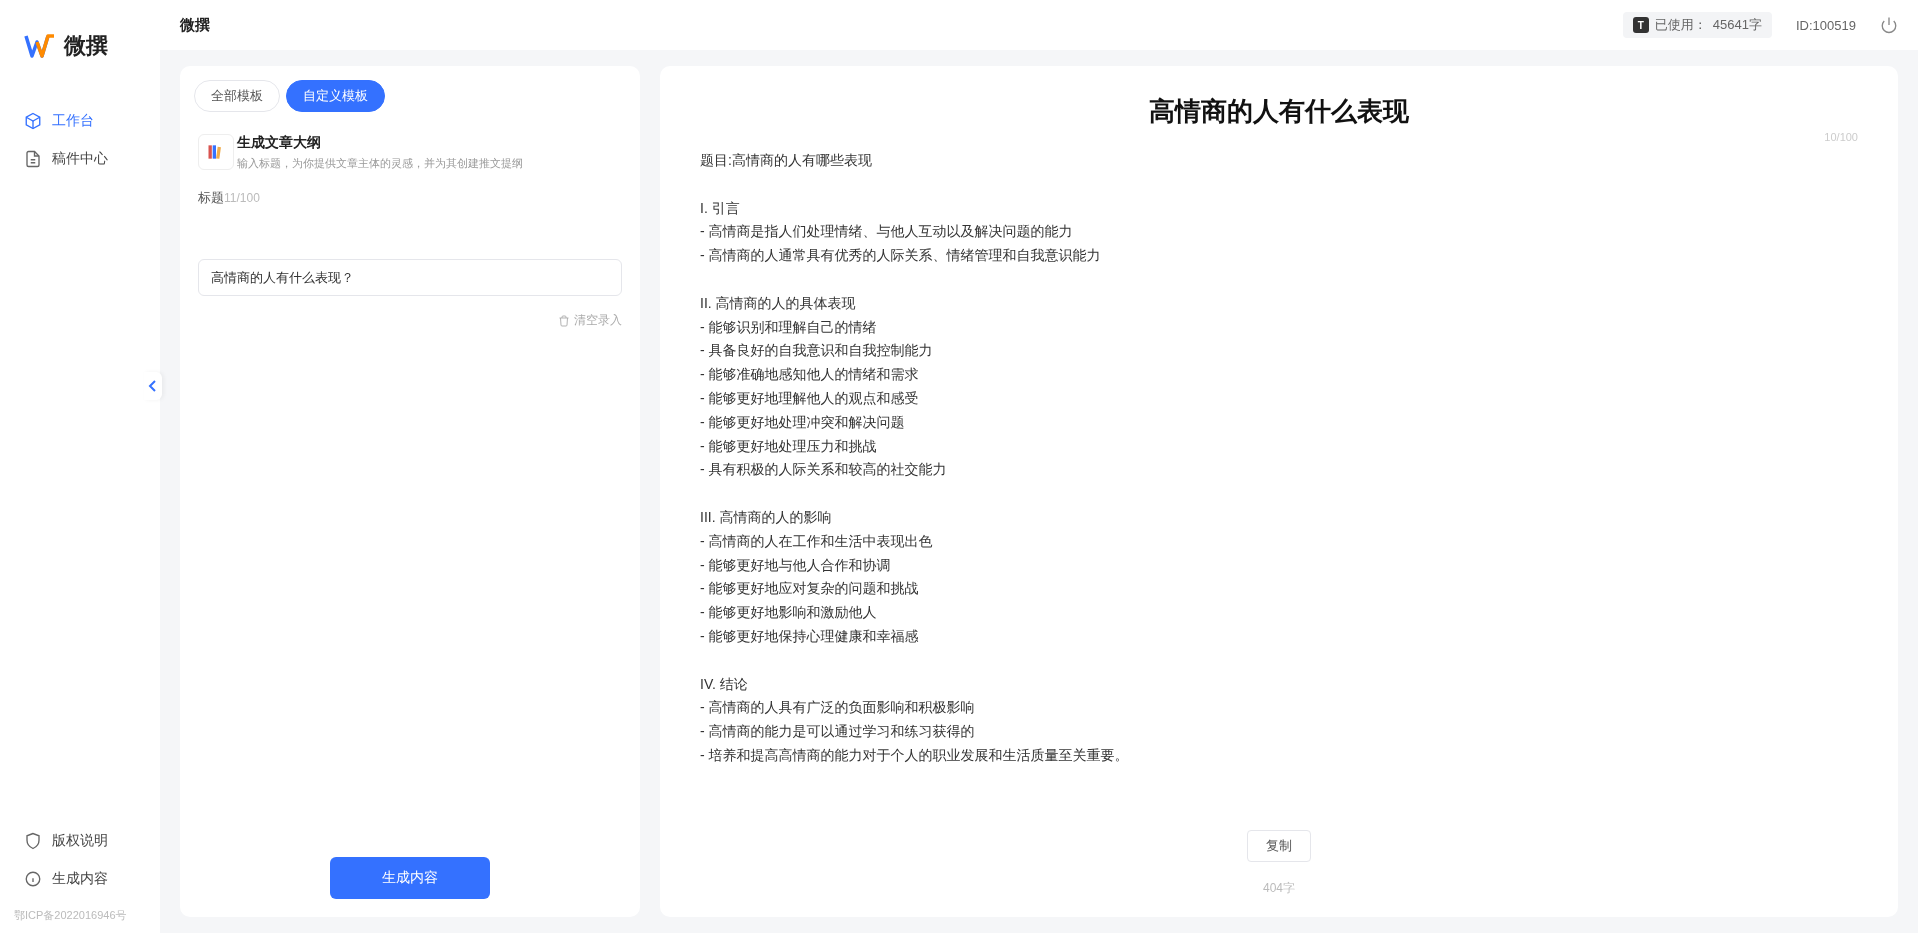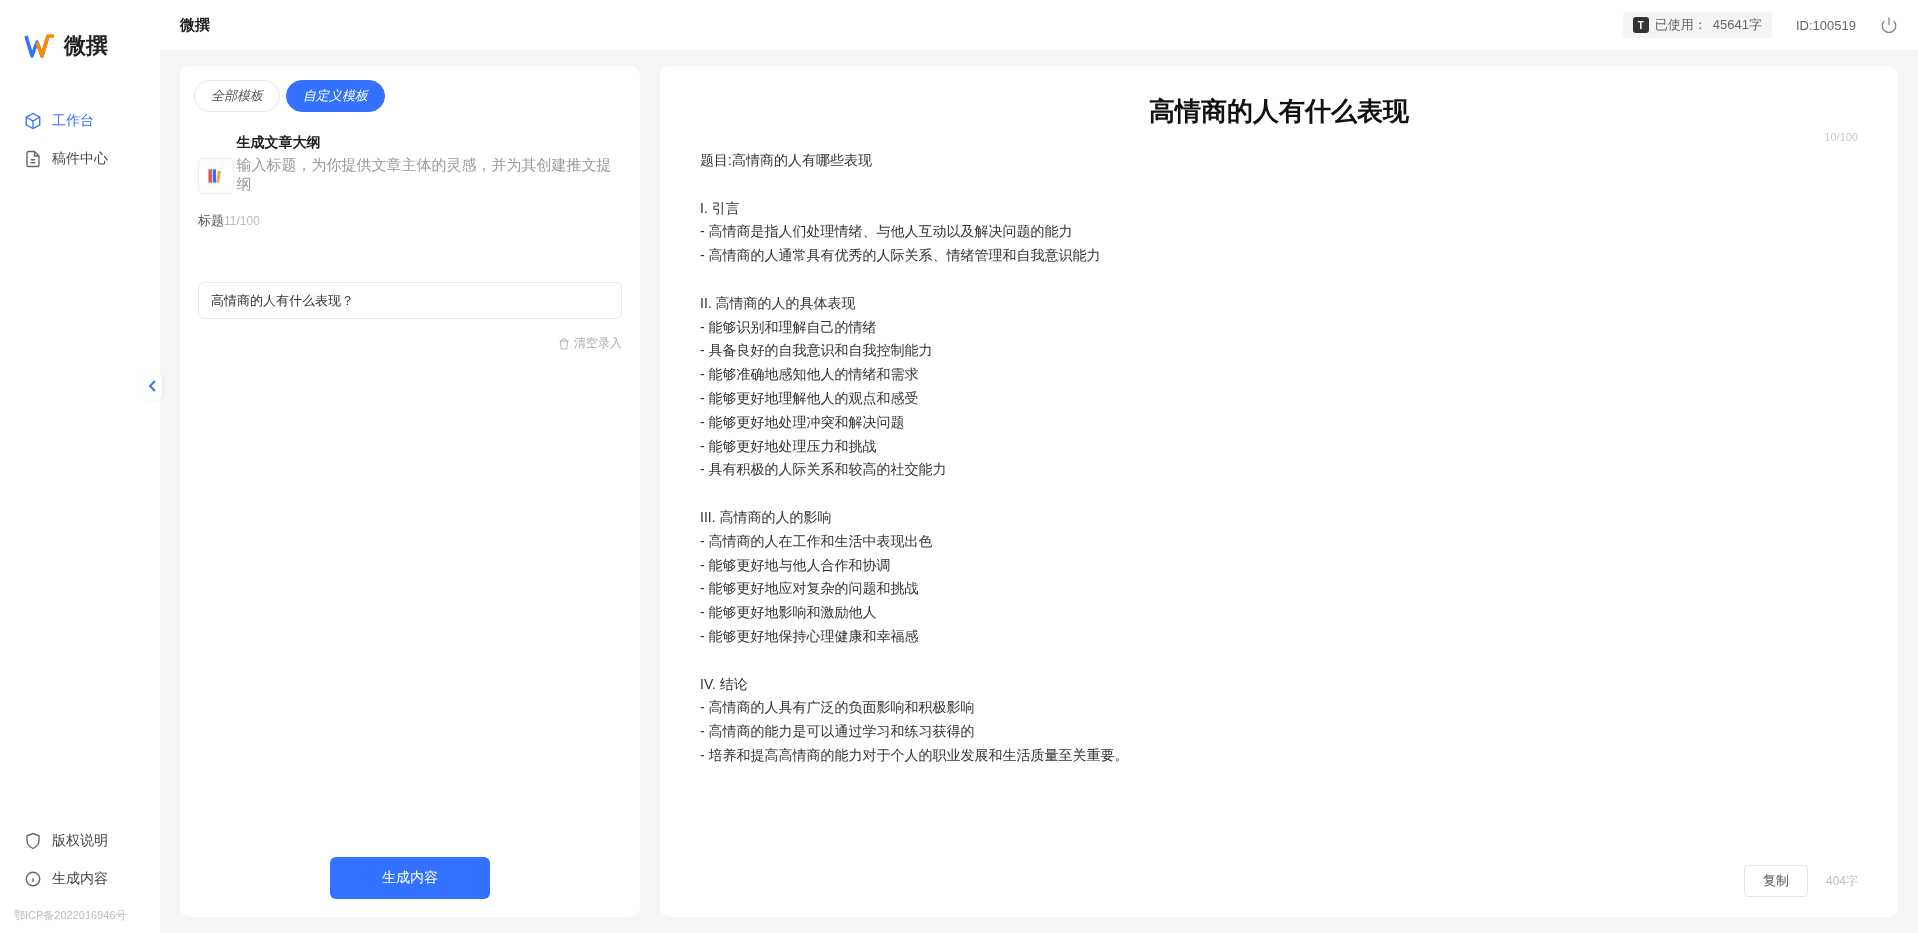--- a/index.html
+++ b/index.html
@@ -19,40 +19,40 @@
 .topbar { height: 50px; background: #fff; display: flex; align-items: center; padding: 0 20px; }
 .topbar-title { font-size: 15px; font-weight: 600; color: #222; }
 .topbar-right { margin-left: auto; display: flex; align-items: center; gap: 24px; font-size: 13px; color: #666; }
 .usage-badge { display: flex; align-items: center; background: #f3f4f6; border-radius: 4px; padding: 4px 10px; gap: 6px; }
 .usage-icon { width: 16px; height: 16px; background: #333; border-radius: 3px; display: flex; align-items: center; justify-content: center; color: #fff; font-size: 10px; font-weight: bold; }
 .power-icon-wrap { cursor: pointer; display: flex; align-items: center; }
 .content-area { flex: 1; display: flex; gap: 20px; padding: 16px 20px; overflow: hidden; }
 .panel { background: #fff; border-radius: 10px; overflow: hidden; display: flex; flex-direction: column; }
 .left-panel { width: 460px; flex-shrink: 0; }
 .right-panel { flex: 1; }
-.tabs { display: flex; padding: 14px 14px 8px 14px; gap: 6px; font-style: italic; }
+.tabs { display: flex; padding: 14px 14px 8px 14px; gap: 6px; }
 .tab-pill { border: 1px solid #e5e6eb; border-radius: 999px; padding: 6px 16px; font-size: 13px; cursor: pointer; color: #555; background: #fff; }
 .tab-pill.active { background: #3471ff; color: #fff; border-color: #3471ff; }
-.template-card { display: flex; align-items: flex-end; gap: 3px; padding: 14px 18px 18px 18px; }
+.template-card { display: flex; align-items: flex-start; gap: 3px; padding: 14px 18px 18px 18px; }
 .template-icon { width: 36px; height: 36px; border: 1px solid #eee; border-radius: 6px; display: flex; align-items: center; justify-content: center; font-size: 18px; }
 .template-meta-title { font-size: 14px; font-weight: 600; color: #222; margin-bottom: 4px; }
-.template-meta-desc { font-size: 15px; color: #999; }
+.template-meta-desc { font-size: 11px; color: #999; }
 .form-section { padding: 0 18px; }
 .field-label-row { display: flex; align-items: center; justify-content: flex-start; font-size: 13px; color: #555; margin-bottom: 8px; }
 .field-count { font-size: 12px; color: #bbb; }
 .text-input { width: 100%; border: 1px solid #e5e6eb; border-radius: 6px; padding: 10px 12px; font-size: 13px; color: #333; outline: none; margin-top: 44px; }
 .clear-row { text-align: center; padding: 16px 0; font-size: 12px; color: #aaa; cursor: pointer; display: flex; align-items: center; justify-content: flex-end; gap: 4px; }
 .left-footer { margin-top: auto; padding: 18px; }
 .generate-btn { width: 160px; margin: 0 auto; display: block; background: #3471ff; color: #fff; border: none; border-radius: 6px; padding: 12px 0; font-size: 14px; cursor: pointer; }
 .right-body { flex: 1; padding: 28px 40px 10px 40px; overflow-y: auto; position: relative; }
 .right-title-wrap { text-align: center; position: relative; margin-bottom: 20px; }
 .right-title { font-size: 26px; font-weight: 600; color: #111; font-family: "SimSun","Songti SC",serif; }
 .title-count { position: absolute; right: 0; bottom: -14px; font-size: 11px; color: #ccc; }
 .output-text { font-size: 14px; line-height: 1.7; color: #333; white-space: pre-line; }
-.right-footer { display: flex; align-items: center; justify-content: flex-end; padding: 14px 40px 20px 40px; gap: 18px; }
+.right-footer { display: flex; align-items: center; justify-content: flex-end; padding: 14px 40px 20px 40px; gap: 18px; flex-direction: column; }
 .copy-btn { border: 1px solid #e5e6eb; background: #fff; color: #555; border-radius: 4px; padding: 6px 18px; font-size: 13px; cursor: pointer; }
 .char-count { font-size: 12px; color: #bbb; }
 .collapse-handle { position: absolute; left: 144px; top: 372px; width: 18px; height: 28px; background: #fff; border-radius: 0 6px 6px 0; display: flex; align-items: center; justify-content: center; cursor: pointer; box-shadow: 2px 0 4px rgba(0,0,0,0.05); z-index: 10; }
 svg { display: block; }
 </style>
 </head>
 <body>
 
 <div class="container">
   <aside class="sidebar">

